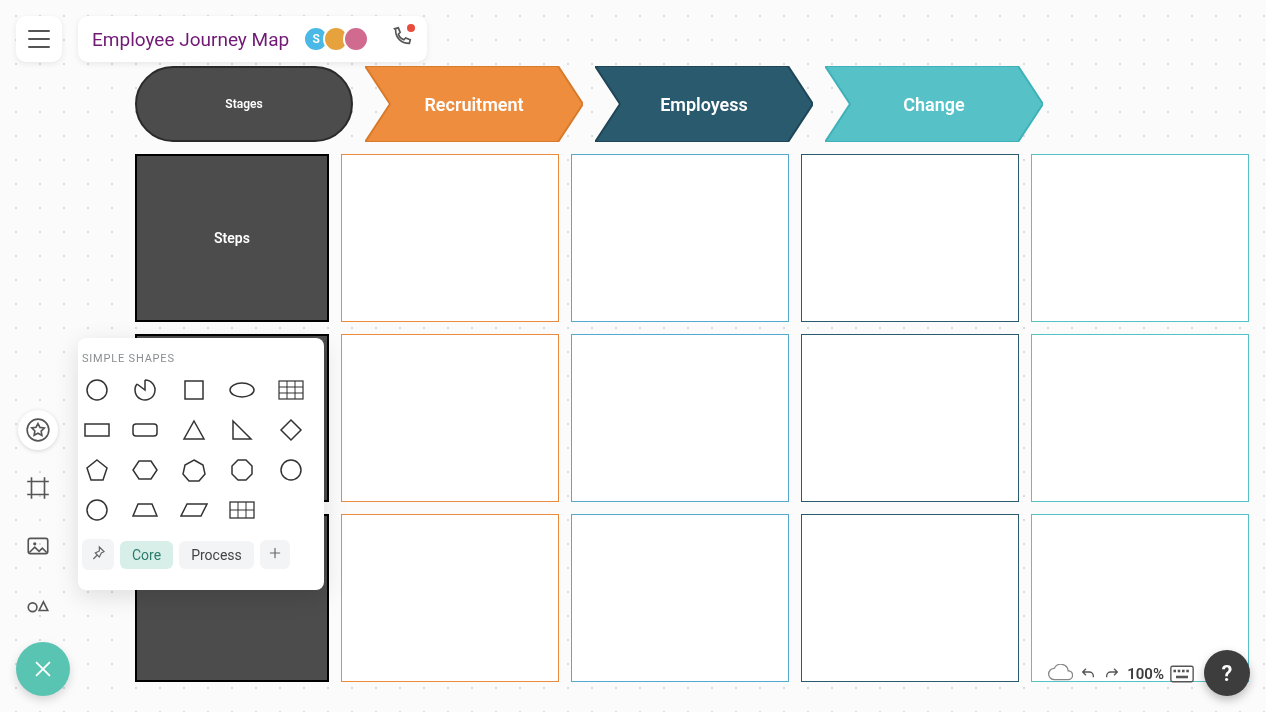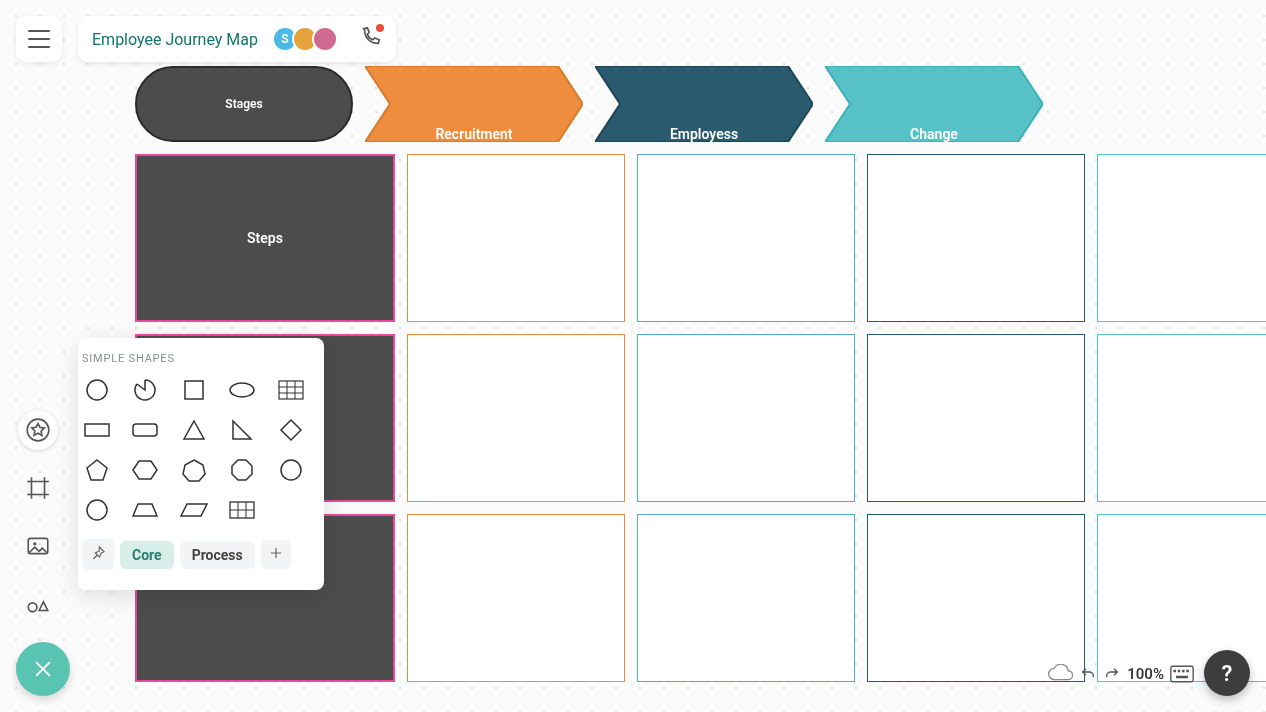--- a/index.html
+++ b/index.html
@@ -36,21 +36,21 @@
     top: 16px; left: 78px;
     height: 46px;
     background: #fff;
     border-radius: 10px;
     box-shadow: 0 2px 6px rgba(0,0,0,.08);
     display: flex;
     align-items: center;
     padding: 0 14px;
     gap: 14px;
   }
-  .title-text { font-size: 16px; color: #0f766e; }
+  .title-text { font-size: 19px; color: #701a75; }
   .avatars { display: flex; align-items: center; }
   .avatar {
     width: 26px; height: 26px; border-radius: 50%;
     margin-left: -6px; border: 2px solid #fff;
     display:flex;align-items:center;justify-content:center;
     font-size:12px;color:#fff;font-weight:600;
   }
   .avatar:first-child{margin-left:0;}
   .call-icon { position: relative; margin-left: 8px; }
   .call-dot { position:absolute; top:-2px; right:-2px; width:8px;height:8px;border-radius:50%;background:#e74c3c;}
@@ -103,21 +103,21 @@
     display: grid;
     grid-template-columns: repeat(5, 1fr);
     gap: 10px 14px;
     margin-bottom: 14px;
   }
   .shape-cell {
     width: 30px; height: 30px;
     display:flex;align-items:center;justify-content:center;
     cursor:pointer; color:#333;
   }
-  .panel-tabs { display:flex; gap:6px; align-items:center; margin-bottom: 10px; font-weight: bold;}
+  .panel-tabs { display:flex; gap:6px; align-items:center; margin-bottom: 10px;}
   .panel-tab {
     padding: 6px 12px;
     border-radius: 6px;
     font-size: 14px;
     color:#444;
     cursor:pointer;
     background:#f3f4f5;
   }
   .panel-tab.active { background:#d8efe9; color:#2a7d6e; }
   .panel-tab.icon-tab { padding: 6px 8px; }
@@ -141,31 +141,31 @@
     background:#4c4c4c;
     border-radius: 38px;
     border: 2px solid #2a2a2a;
     display:flex;align-items:center;justify-content:center;
     color:#fff; font-size:12px; font-weight:600;
   }
   .chevron {
     position: relative;
     height: 76px;
     width: 218px;
-    display:flex;align-items:flex-end;justify-content:center;
-    color:#fff;font-size:14px;font-weight:600;
+    display:flex;align-items:center;justify-content:center;
+    color:#fff;font-size:18px;font-weight:600;
   }
   .chevron svg { position:absolute; inset:0; }
   .chevron span { position:relative; z-index:1; white-space: pre; }
 
   .grid-row { margin-top: 12px; }
   .row-label {
-    width: 260px; height: 168px;
+    width: 194px; height: 168px;
     background:#4c4c4c;
-    border:2px solid #ec4899;
+    border:2px solid #000000;
     display:flex;align-items:center;justify-content:center;
     color:#fff;font-size:14px;font-weight:600;
   }
   .cell {
     width:218px; height:168px;
     background:#fff;
     border:1.5px solid;
   }
   .c-orange{border-color:#eb8b3e;}
   .c-blue{border-color:#55a9cf;}

